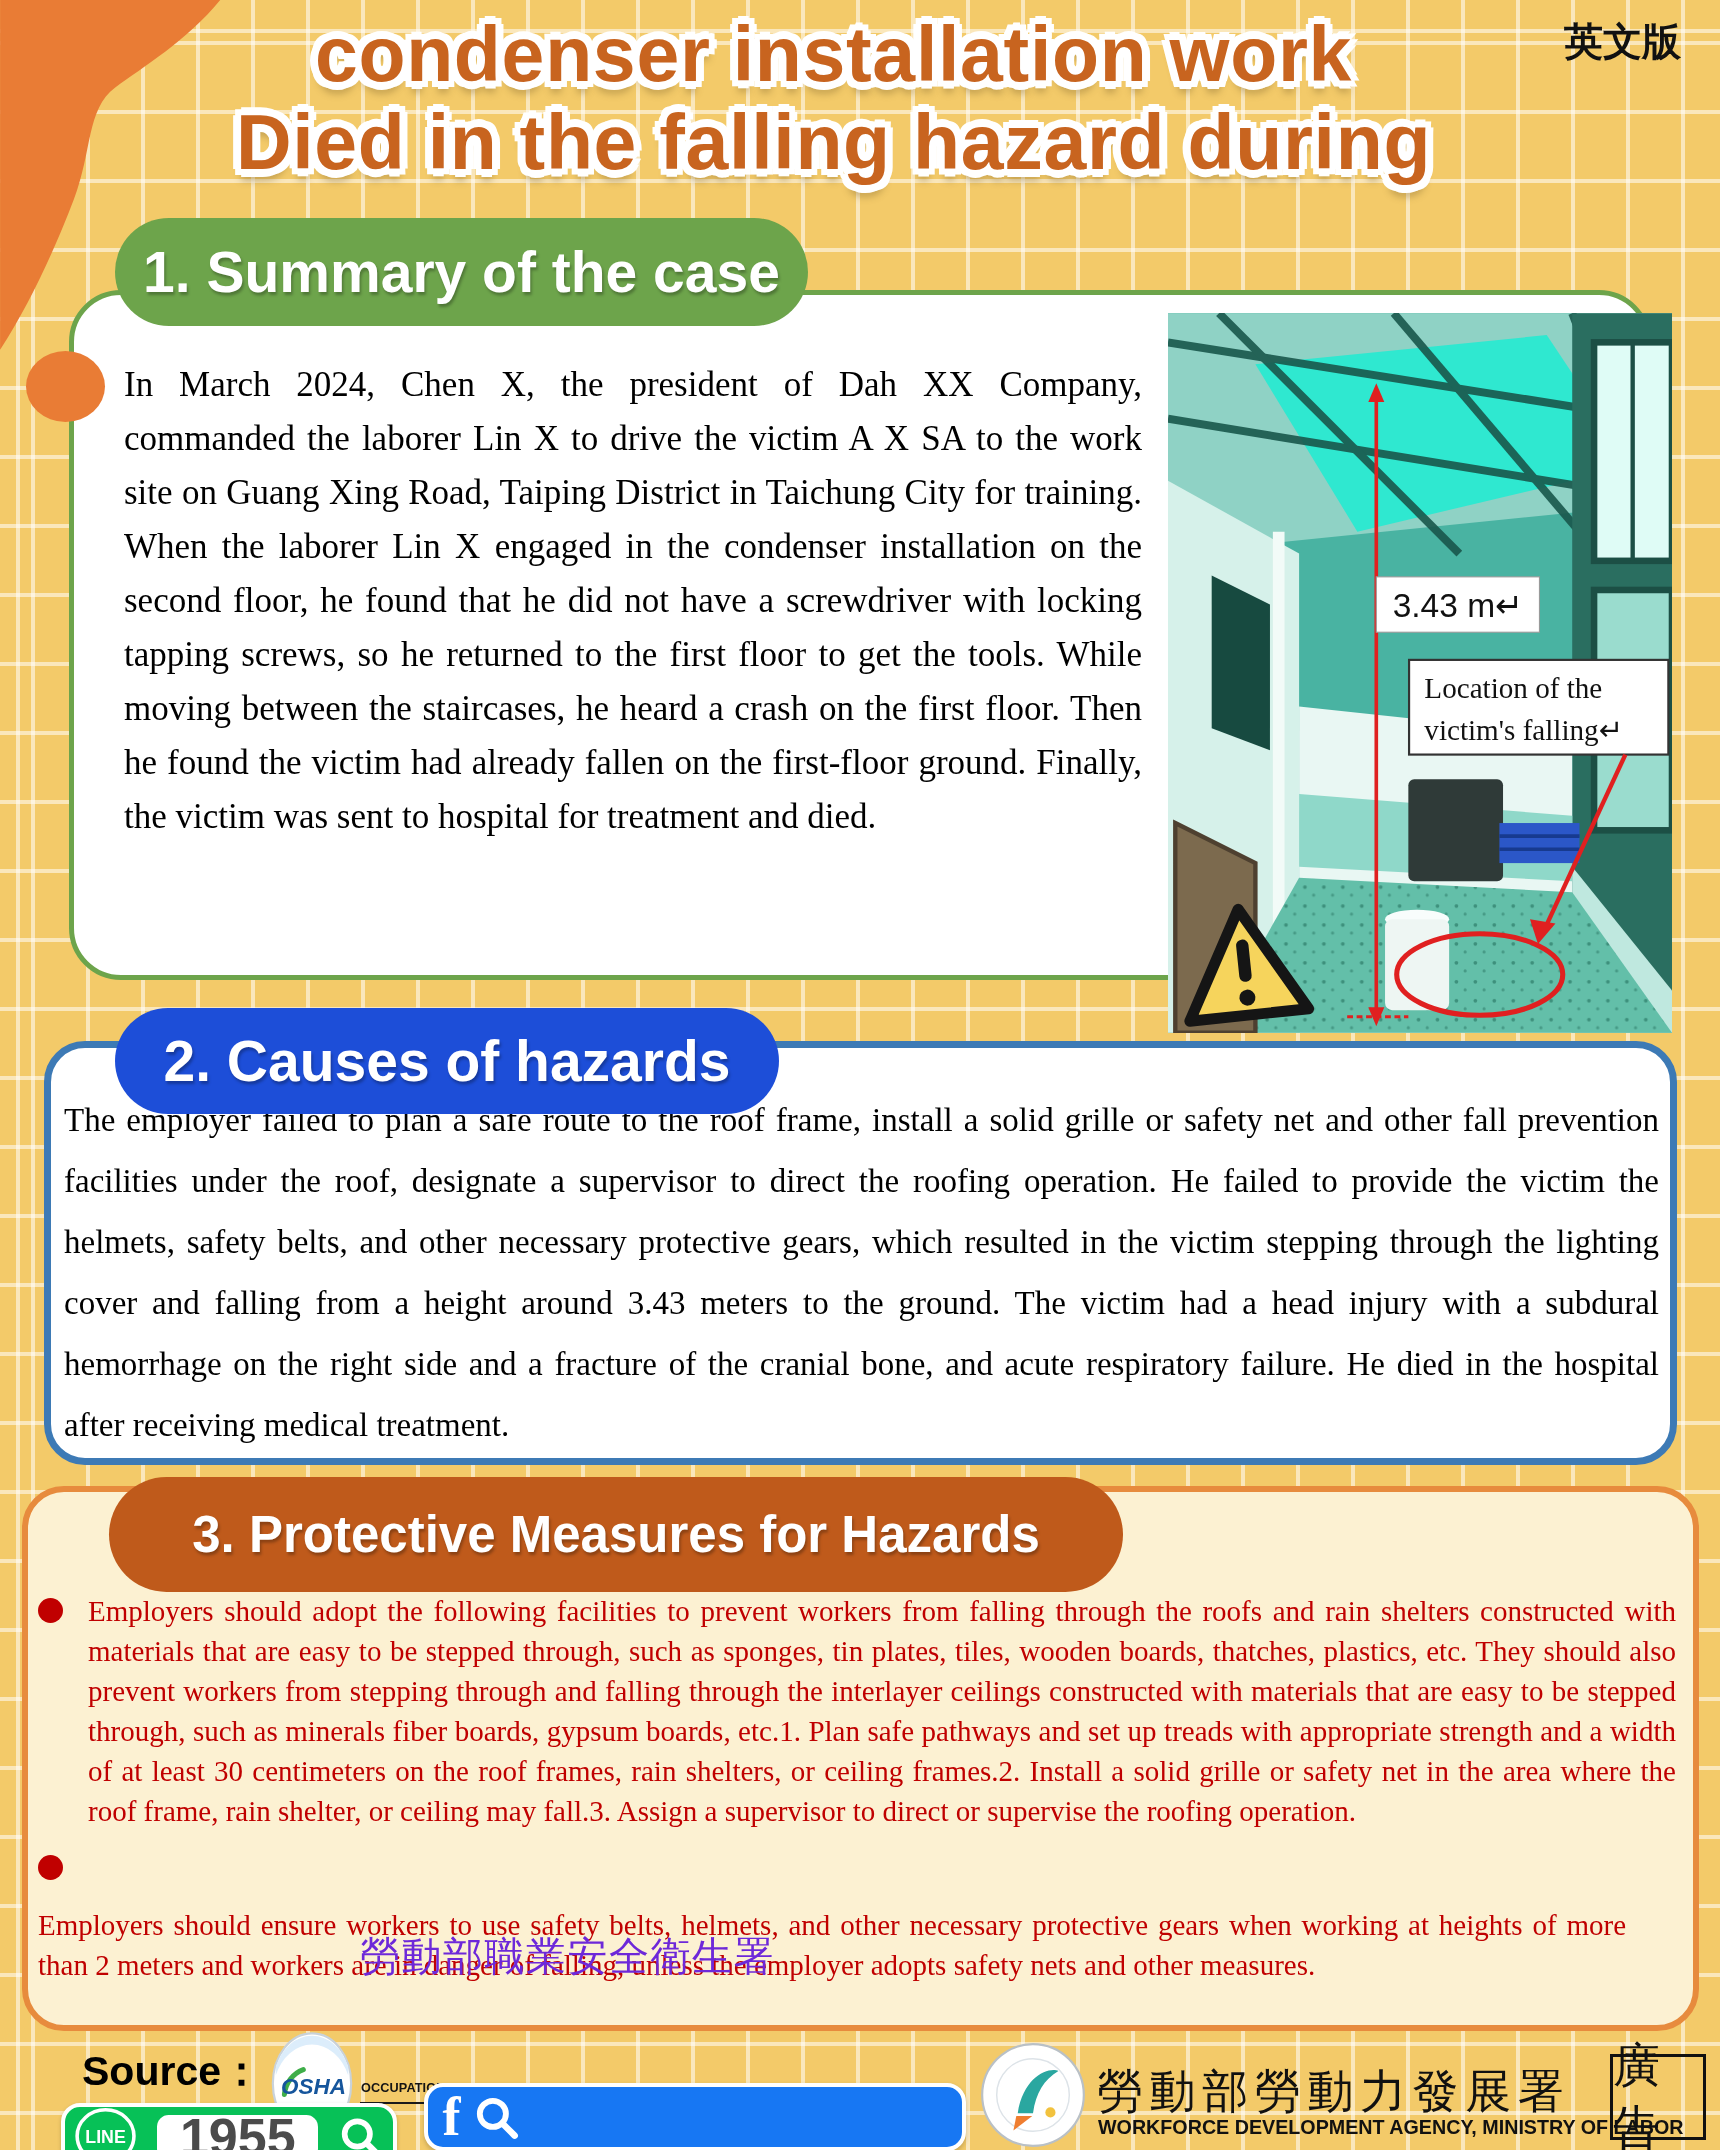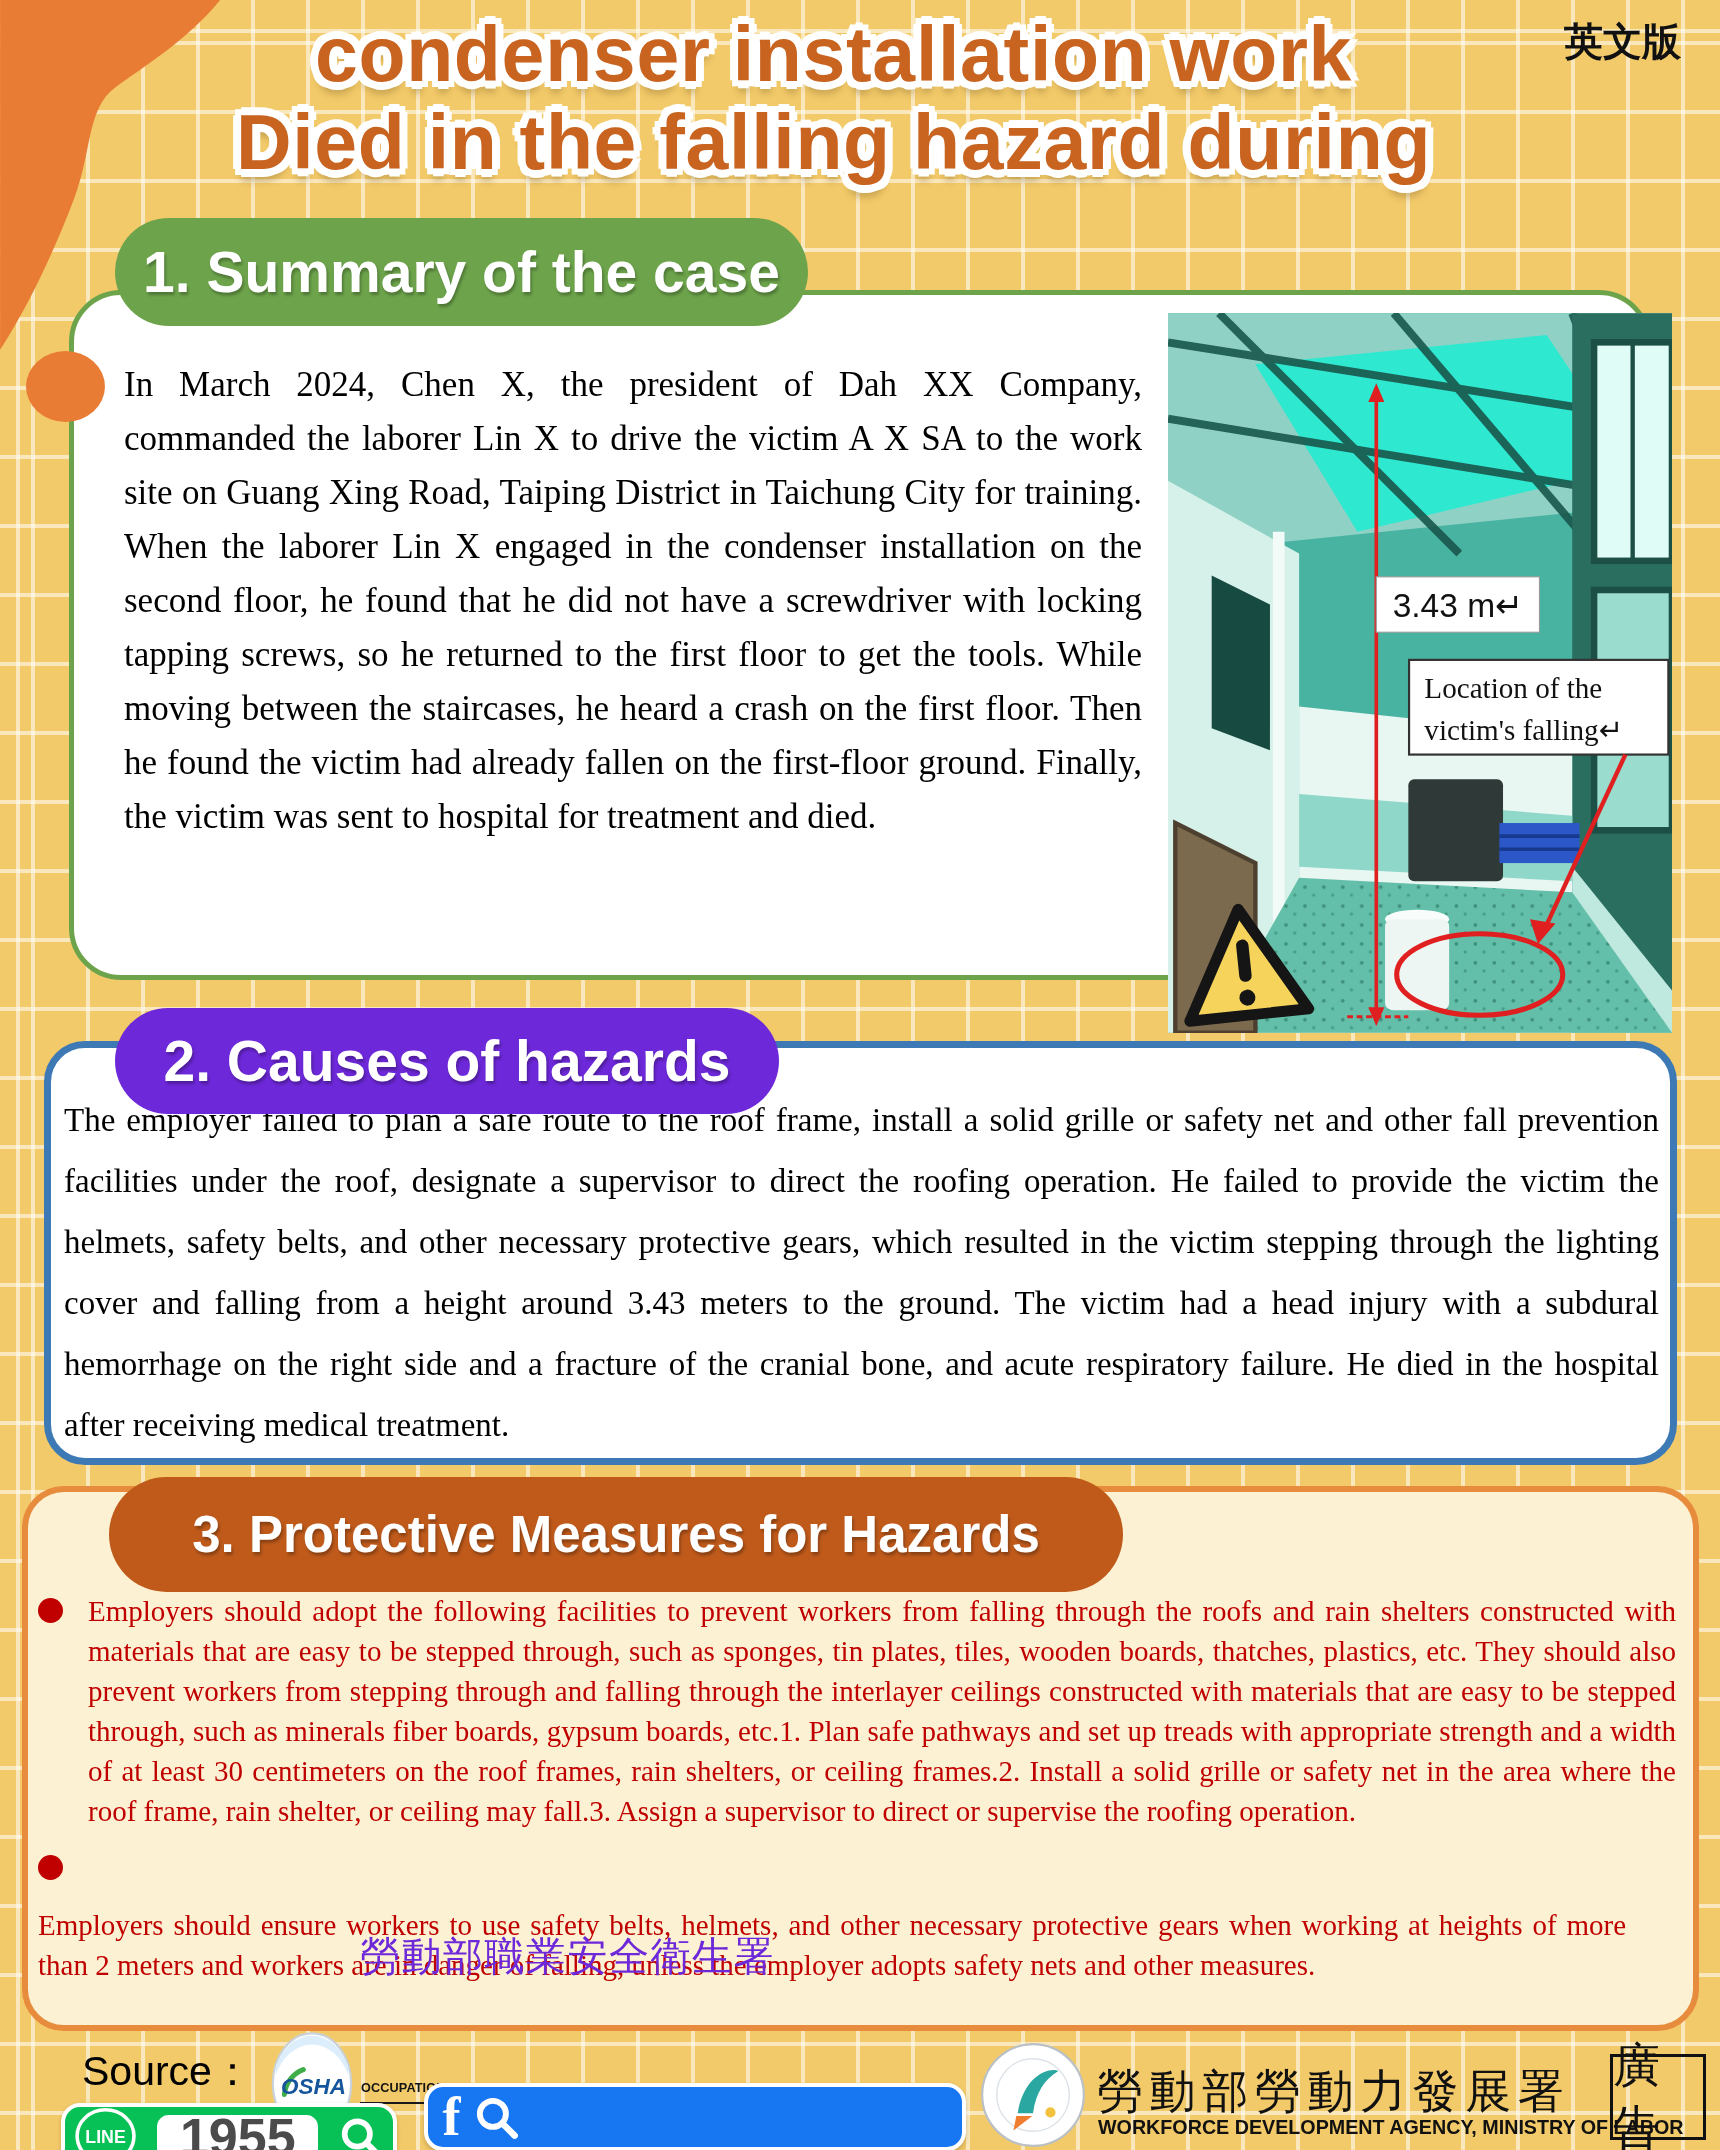--- a/index.html
+++ b/index.html
@@ -15,21 +15,21 @@
          font-size:77px;line-height:88px;font-weight:700;color:#C8641F;letter-spacing:0.7px;
          text-shadow:
            -5.8px -5.8px 0 #fff, 5.8px -5.8px 0 #fff, -5.8px 5.8px 0 #fff, 5.8px 5.8px 0 #fff,
            -8px 0 0 #fff, 8px 0 0 #fff, 0 -8px 0 #fff, 0 8px 0 #fff,
            0 11.7px 7.3px rgba(140,110,50,.45);}
   .langtag{left:1564px;top:14.6px;width:146px;font-size:39px;font-weight:700;color:#111;}
   .pill{border-radius:66px;display:flex;align-items:center;justify-content:center;
         color:#fff;font-weight:700;white-space:nowrap;
         text-shadow:1.5px 2.9px 2.9px rgba(0,0,0,.28);z-index:5;}
   .pill1{left:115px;top:218px;width:693px;height:108px;background:#6DA44B;font-size:57px;}
-  .pill2{left:115px;top:1008px;width:664px;height:106px;background:#6d28d9;font-size:57px;}
+  .pill2{left:115px;top:1008px;width:664px;height:106px;background:#1d4ed8;font-size:57px;}
   .pill3{left:109px;top:1477px;width:1014px;height:115px;background:#BF5A1B;font-size:51px;}
   .box1{left:69px;top:290px;width:1582px;height:690px;background:#fff;
         border:5.1px solid #6DA44B;border-radius:52px;box-sizing:border-box;z-index:2;}
   .box2{left:44px;top:1041px;width:1633px;height:424px;background:#fff;
         border:7.3px solid #3D7AB5;border-radius:41px;box-sizing:border-box;z-index:2;}
   .box3{left:22px;top:1486px;width:1677px;height:545px;background:#FCF1D2;
         border:6.6px solid #E78B3D;border-radius:42px;box-sizing:border-box;z-index:2;}
   .orange-dot{left:26px;top:351px;width:79px;height:71px;background:#E97C35;border-radius:50%;z-index:4;}
   .serif{font-family:"Liberation Serif",serif;}
   .summary-text{left:124px;top:358px;width:1018px;font-size:35px;line-height:54px;
@@ -37,21 +37,21 @@
   .causes-text{left:64px;top:1090px;width:1595px;font-size:33px;line-height:61px;
                text-align:justify;color:#000;z-index:3;}
   .photo{left:1168px;top:313px;width:504px;height:720px;z-index:6;}
   .bullets{left:38px;top:1591px;width:1669px;z-index:3;}
   .bullet-row{display:flex;align-items:flex-start;gap:25px;}
   .bullet-row + .bullet-row{margin-top:17.5px;flex-direction:column;}
   .bullet-dot{flex:0 0 25px;width:25px;height:25px;border-radius:50%;background:#C00000;margin-top:6.6px;}
   .bullet-text{font-family:"Liberation Serif",serif;font-size:29px;line-height:40px;
                text-align:justify;color:#C00000;width:1588px;}
   
-  .source-label{left:82px;top:2044px;font-size:41px;font-weight:400;color:#000;z-index:3;}
+  .source-label{left:82px;top:2044px;font-size:41px;font-weight:700;color:#000;z-index:3;}
   .osha-logo{left:271px;top:2032px;z-index:3;}
   .osha-cn{left:360px;top:1929px;font-size:40px;color:#6d28d9;z-index:3;letter-spacing:1.5px;}
   .osha-en{left:361px;top:2081px;font-size:12.7px;font-weight:700;color:#141414;z-index:3;letter-spacing:0.1px;}
   .osha-line{left:360px;top:2102px;width:345px;height:2.2px;background:#1a1a1a;z-index:3;}
   .badge{height:68px;border:4.4px solid #fff;border-radius:19px;box-sizing:border-box;
          display:flex;align-items:center;z-index:3;box-shadow:0 2.2px 4.4px rgba(0,0,0,.18);}
   .line-badge{left:61px;top:2083px;width:336px;background:#07C157;padding:0 10.2px;gap:21px;margin-top:20px;}
   .fb-badge{left:424px;top:2083px;width:542px;background:#1777F3;padding:0 14.6px;gap:13px;}
   .badge-input{background:#fff;border-radius:11.7px;height:45px;display:flex;align-items:center;
                justify-content:center;font-weight:700;color:#4b4b4b;}

